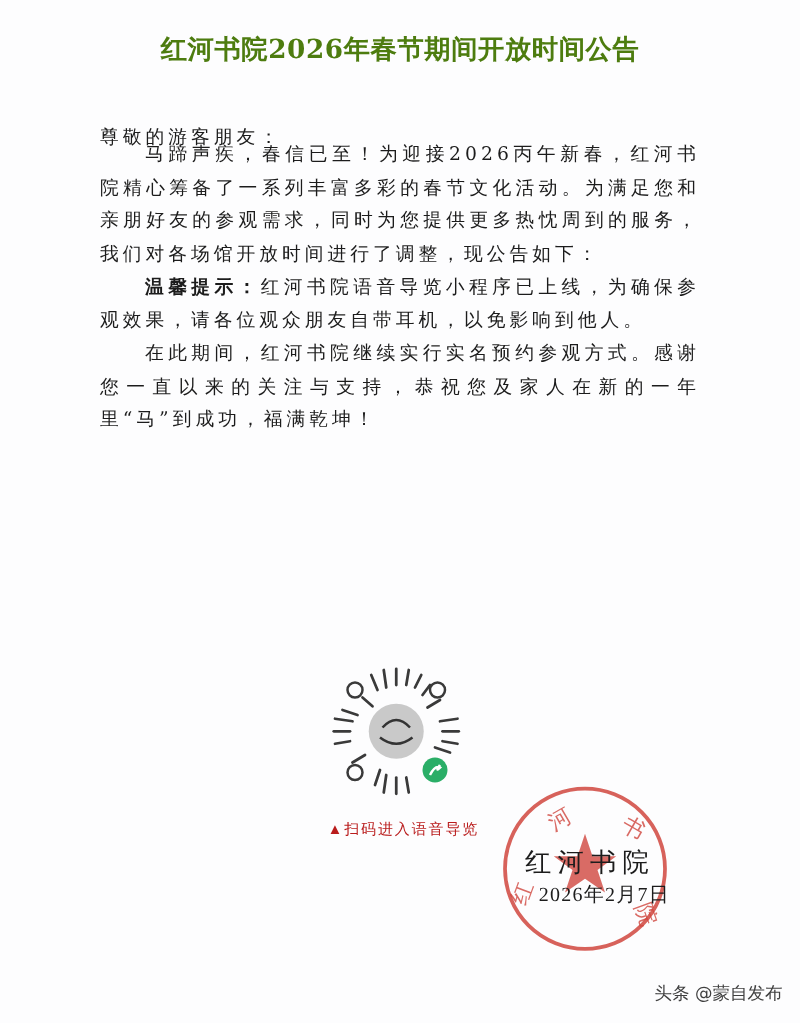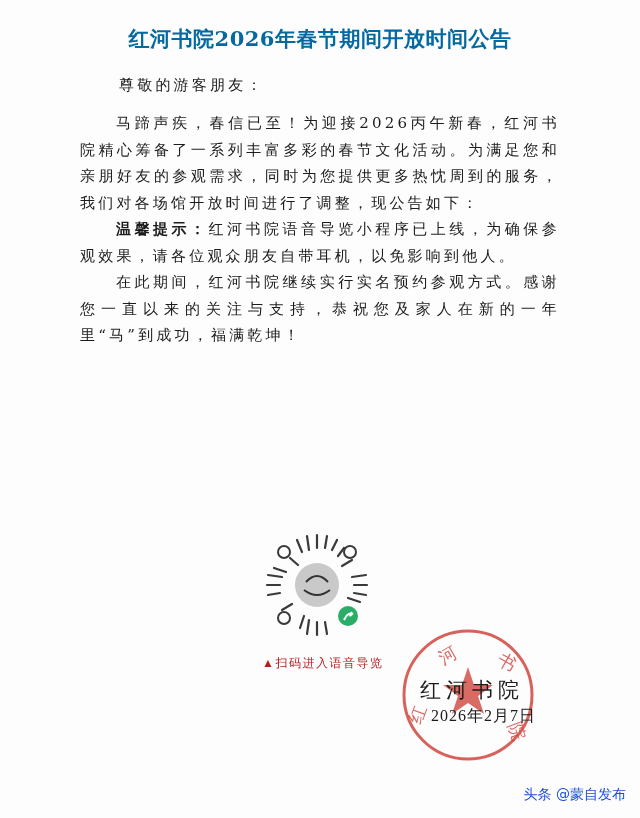--- a/index.html
+++ b/index.html
@@ -2,37 +2,37 @@
 <html><head>
 <meta charset="utf-8">
 <style>
   html, body { margin: 0; padding: 0; }
   body {
     width: 640px; height: 818px; background: #fdfdfe; position: relative; overflow: hidden;
     font-family: "DejaVu Serif", "Liberation Serif", serif; color: #1c1c1c;
   }
   .title {
     position: absolute; top: 25px; left: 0; width: 640px; text-align: center;
-    font-size: 21px; font-weight: bold; letter-spacing: 0.5px; color: #0369a1;
+    font-size: 21px; font-weight: bold; letter-spacing: 0.5px; color: #4d7c0f;
   }
   .body-text {
     position: absolute; left: 80px; width: 480px; font-size: 15px; line-height: 26.5px;
     letter-spacing: 3.2px;
   }
-  .greeting { top: 72px; margin-left: 39px; }
+  .greeting { top: 96px; }
   .para { text-indent: 36px; margin: 0; text-align: justify; }
   .b { font-weight: bold; letter-spacing: 1px; }
   .block1 { top: 110px; }
   .tip-label { font-weight: bold; }
   .qr-wrap { position: absolute; left: 262px; top: 530px; width: 110px; height: 110px; }
   .qr-caption { position: absolute; left: 262px; top: 655px; font-size: 12px; letter-spacing: 1.5px; font-family: Liberation Serif, serif; color: #b91c1c; }
   .seal-wrap { position: absolute; left: 398px; top: 625px; width: 140px; height: 140px; }
   .sign-org { position: absolute; left: 420px; top: 676px; font-size: 21px; letter-spacing: 5px; }
   .sign-date { position: absolute; left: 395px; top: 706px; font-size: 16px; letter-spacing: 1px; font-family: "Liberation Serif", serif; margin-left: 36px; }
-  .watermark { position: absolute; right: 14px; top: 786px; font-size: 14px; color: #1d4ed8; font-family: "DejaVu Sans", sans-serif; }
+  .watermark { position: absolute; right: 14px; top: 786px; font-size: 14px; color: #404040; font-family: "DejaVu Sans", sans-serif; }
 </style>
 </head>
 <body>
 
 <div class="title">红河书院2026年春节期间开放时间公告</div>
 
 <div class="body-text greeting">尊敬的游客朋友：</div>
 
 <div class="body-text block1">
   <p class="para">马蹄声疾，春信已至！为迎接2026丙午新春，红河书院精心筹备了一系列丰富多彩的春节文化活动。为满足您和亲朋好友的参观需求，同时为您提供更多热忱周到的服务，我们对各场馆开放时间进行了调整，现公告如下：</p>

